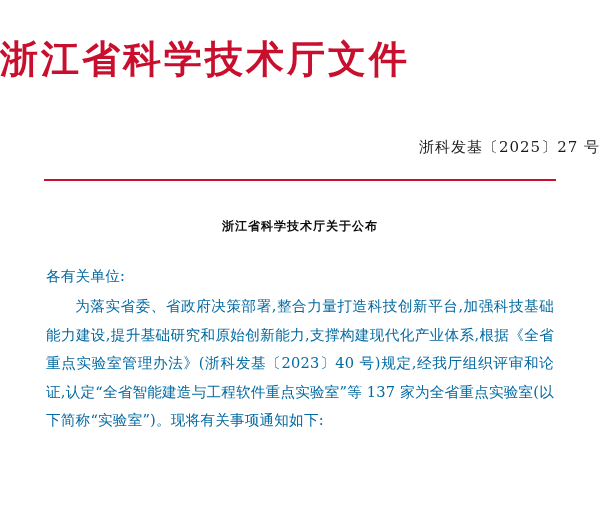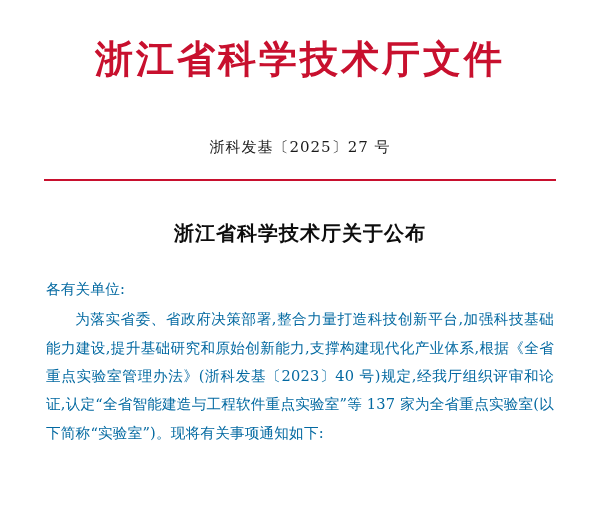--- a/index.html
+++ b/index.html
@@ -12,52 +12,51 @@
   }
   .page {
     position: relative;
     width: 600px;
     height: 517px;
     background: #ffffff;
     overflow: hidden;
     box-sizing: border-box;
   }
   .masthead {
-    text-align: center;
     color: #c8102e;
     font-weight: bold;
     font-size: 38px;
     letter-spacing: 3px;
     line-height: 1.2;
     margin-top: 36px;
     font-family: "DejaVu Serif", "Liberation Serif", serif;
     white-space: nowrap;
   }
   .doc-number {
-    text-align: center;
+    text-align: right;
     font-size: 15px;
     color: #1a1a1a;
     margin-top: 56px;
     letter-spacing: 1px;
     font-family: "DejaVu Serif", "Liberation Serif", serif;
   }
   .red-rule {
     height: 2px;
     background: #c8102e;
     margin: 22px 44px 0 44px;
   }
   .title-block {
     margin-top: 36px;
     text-align: center;
     color: #0d0d0d;
     font-weight: bold;
     font-family: "DejaVu Serif", "Liberation Serif", serif;
   }
   .title-line1 {
-    font-size: 20px;
+    font-size: 12px;
     letter-spacing: 1px;
     line-height: 1.6;
   }
   .title-line2 {
     font-size: 19px;
     letter-spacing: 1px;
     line-height: 1.9;
   }
   .body-block {
     margin: 26px 46px 0 46px;

